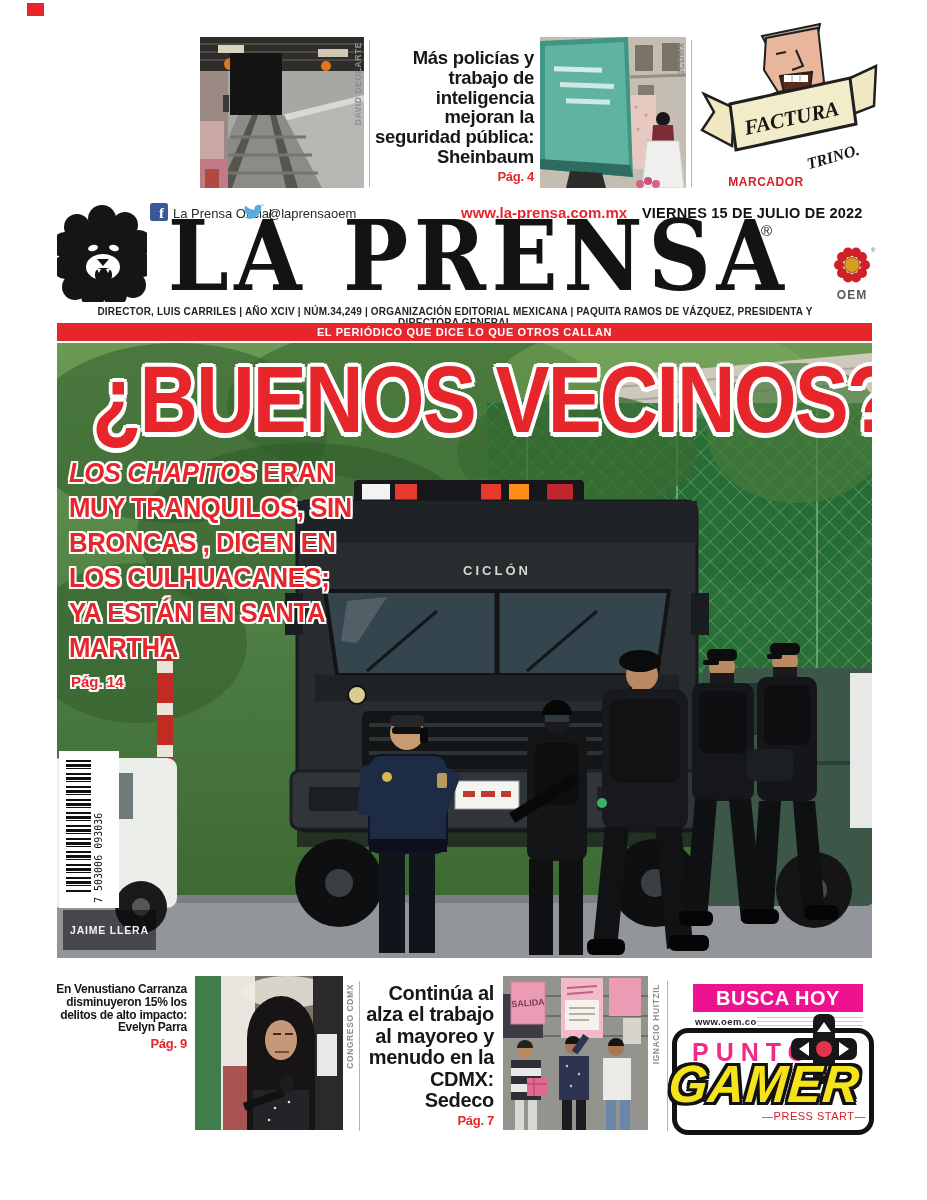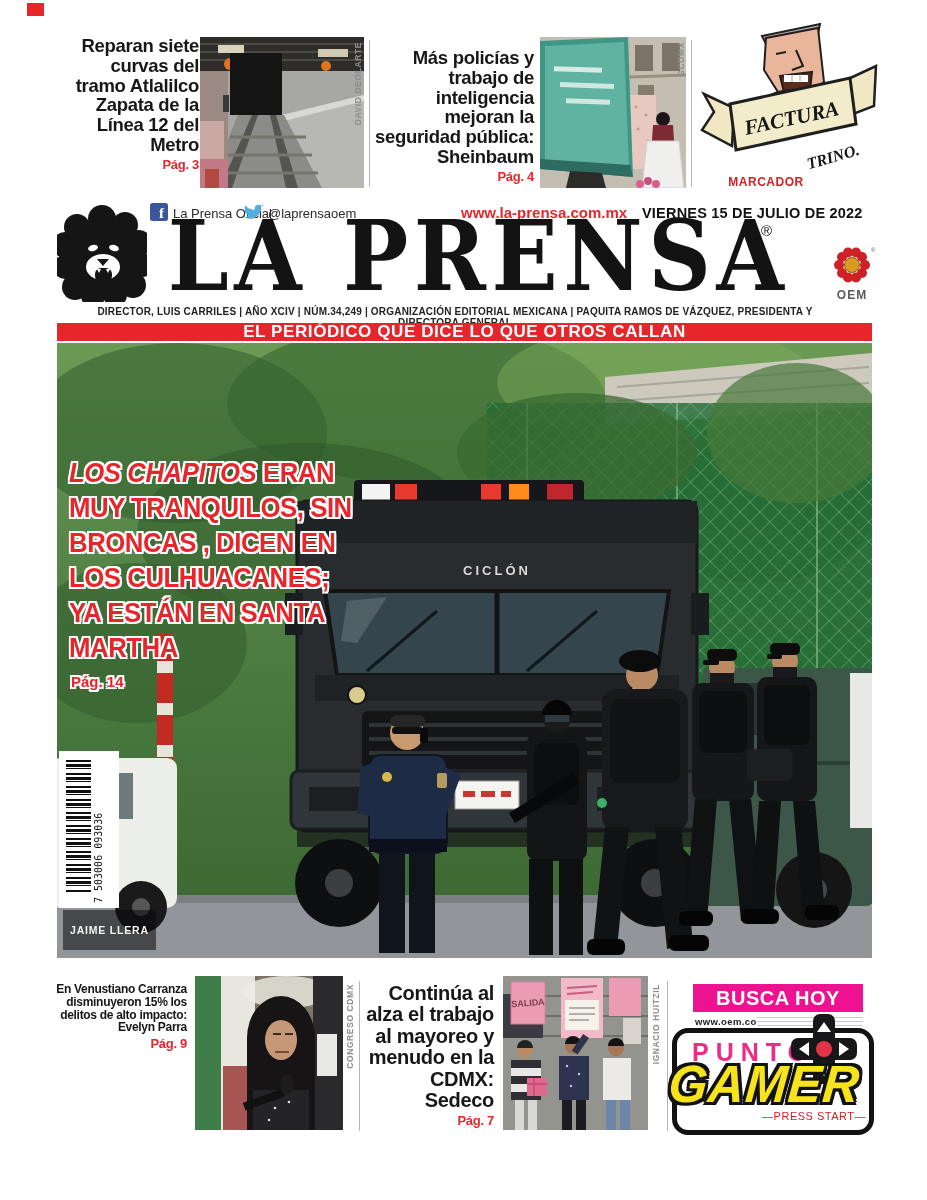--- a/index.html
+++ b/index.html
@@ -22,21 +22,21 @@
   .edition-date{font-size:14.5px;font-weight:bold;color:#111;letter-spacing:.2px;}
   
   .mast-title{left:148px;top:200px;width:672px;text-align:center;white-space:nowrap;}
   .mast-title .t{display:inline-block;font-family:"DejaVu Serif","Liberation Serif",serif;
       font-weight:bold;font-size:79px;letter-spacing:5px;color:#131313;
       transform:scale(1.10,1.22);transform-origin:center top;}
   .mast-title sup{font-size:15px;vertical-align:38px;font-family:"Liberation Sans",sans-serif;}
   .infoline{left:75px;top:306px;width:760px;text-align:center;font-size:10px;font-weight:bold;
             color:#222;letter-spacing:.2px;}
   .slogan{left:57px;top:323px;width:815px;height:18px;background:#e6262b;color:#fff;
-          text-align:center;font-weight:bold;font-size:17px;line-height:18px;letter-spacing:.6px;}
+          text-align:center;font-weight:bold;font-size:11px;line-height:18px;letter-spacing:.6px;}
   
   .cover{left:57px;top:343px;width:815px;height:615px;overflow:hidden;background:#4c7a40;}
   .cover>svg{position:absolute;left:0;top:0;width:100%;height:100%;}
   .outline3{text-shadow:-3px -3px 0 #fff,3px -3px 0 #fff,-3px 3px 0 #fff,3px 3px 0 #fff,
             -4px 0 0 #fff,4px 0 0 #fff,0 -4px 0 #fff,0 4px 0 #fff;}
   .outline2{text-shadow:-2px -2px 0 #fff,2px -2px 0 #fff,-2px 2px 0 #fff,2px 2px 0 #fff,
             -2px 0 0 #fff,2px 0 0 #fff,0 -2px 0 #fff,0 2px 0 #fff;}
   .cover-headline{left:0;right:0;top:2px;text-align:center;}
   .cover-headline .t{display:inline-block;font-size:88px;font-weight:900;letter-spacing:-2px;
       color:#e6262b;transform:scale(.92,1.08);transform-origin:center top;white-space:nowrap;}
@@ -68,24 +68,20 @@
   .pressstart{left:748px;top:1110px;width:118px;text-align:right;font-size:11px;
       font-weight:400;color:#d42027;letter-spacing:.5px;}
 </style>
 </head>
 <body>
 
 <div id="page">
 
   <div class="abs printmark"></div>
 
-  <div class="abs teaser" style="left:57px;top:36px;width:142px;">
-    <h2>Reparan siete curvas del tramo Atlalilco Zapata de la Línea 12 del Metro</h2>
-    <div class="pageref">Pág. 3</div>
-  </div>
   <div class="abs photo" style="left:200px;top:37px;width:164px;height:151px;">
     <svg viewBox="0 0 164 151" preserveAspectRatio="none">
       <rect x="0" y="0" width="164" height="151" fill="#a7a7a3"></rect>
       <rect x="0" y="0" width="164" height="34" fill="#2e2d29"></rect>
       <line x1="0" y1="7" x2="164" y2="7" stroke="#4a4944" stroke-width="2"></line>
       <line x1="0" y1="15" x2="164" y2="15" stroke="#4a4944" stroke-width="2"></line>
       <line x1="0" y1="23" x2="164" y2="23" stroke="#4a4944" stroke-width="2"></line>
       <rect x="18" y="8" width="26" height="8" fill="#d8d3be"></rect>
       <rect x="118" y="12" width="30" height="8" fill="#cfc9b4"></rect>
       <circle cx="30" cy="27" r="6" fill="#e2731f"></circle>
@@ -364,20 +360,23 @@
       <rect x="716" y="324" width="24" height="12" fill="#1a1a1c"></rect>
       <rect x="700" y="334" width="60" height="124" rx="10" fill="#141619"></rect>
       <rect x="707" y="342" width="46" height="60" rx="8" fill="#0c0e10"></rect>
       <polygon points="702,458 724,458 716,576 694,572" fill="#0e1012"></polygon>
       <polygon points="736,458 758,458 768,570 746,576" fill="#0e1012"></polygon>
       <rect x="688" y="566" width="34" height="15" rx="6" fill="#050505"></rect>
       <rect x="748" y="562" width="34" height="15" rx="6" fill="#050505"></rect>
       <rect x="690" y="406" width="46" height="32" rx="6" fill="#1c1f22"></rect>
     </svg>
 
+    <div class="abs cover-headline">
+      <span class="t outline3">¿BUENOS VECINOS?</span>
+    </div>
     <div class="abs deck outline2"><span class="it">LOS CHAPITOS</span><span> ERAN
 MUY TRANQUILOS, SIN
 BRONCAS , DICEN EN
 LOS CULHUACANES;
 YA ESTÁN EN SANTA
 MARTHA</span></div>
     <div class="abs deck-page outline2">Pág. 14</div>
 
     <div class="abs barcode">
       <div class="bars"></div>

